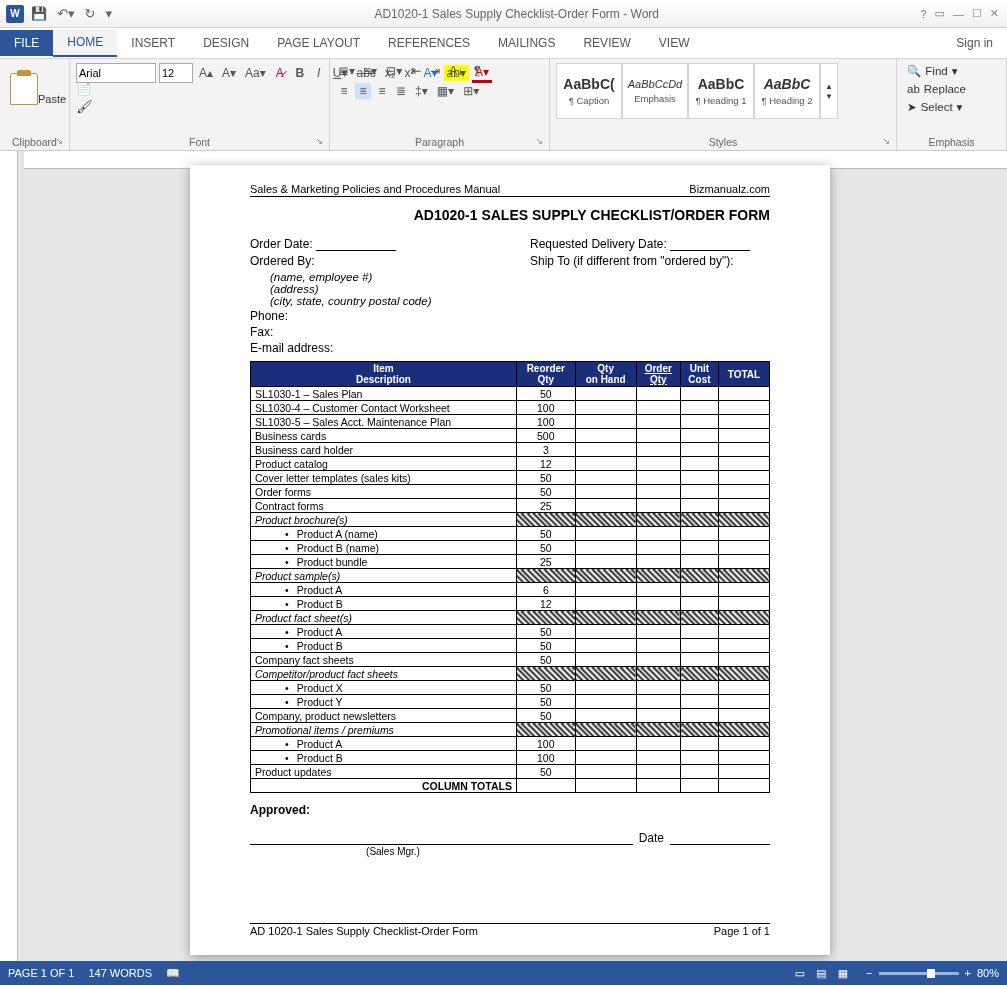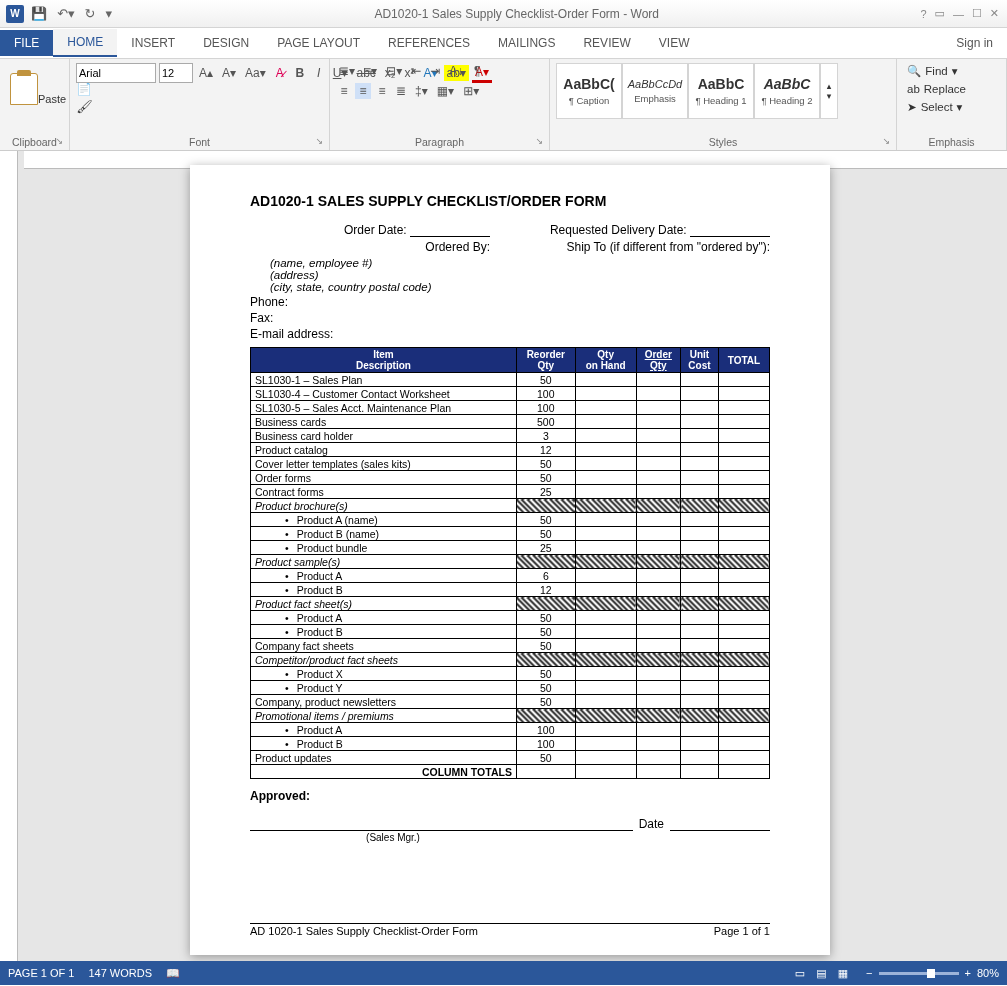--- a/index.html
+++ b/index.html
@@ -43,23 +43,23 @@
 .edit-col { display:flex; flex-direction:column; gap:3px; }
 .edit-col div { display:flex; align-items:center; gap:4px; font-size:11.5px; cursor:pointer; padding:1px 4px; }
 
 
 .workspace { position:relative; height:810px; background:#e6e6e6; overflow:hidden; }
 .ruler { height:18px; background:#fff; border-bottom:1px solid #bbb; position:relative; margin-left:24px; }
 .vruler { position:absolute; left:0; top:0; width:18px; height:100%; background:#fff; border-right:1px solid #bbb; }
 .page { position:absolute; left:190px; top:14px; width:640px; height:790px; background:#fff; box-shadow:0 2px 10px rgba(0,0,0,0.35); padding:18px 60px; font-family:"Times New Roman",serif; font-size:11.5px; color:#000; }
 .page .hdr { display:flex; justify-content:space-between; border-bottom:1px solid #000; font-size:11px; padding-bottom:1px; margin-bottom:10px; }
 .page .ftr { display:flex; justify-content:space-between; border-top:1px solid #000; font-size:11px; padding-top:1px; position:absolute; bottom:18px; left:60px; right:60px; }
-.page h1 { text-align:left; font-family:Arial,sans-serif; font-size:14px; font-weight:bold; margin:10px 0 14px; }
+.page h1 { text-align:right; font-family:Arial,sans-serif; font-size:14px; font-weight:bold; margin:10px 0 14px; }
 .fieldrow { display:flex; gap:40px; margin:3px 0; font-size:12px; }
-.fieldrow > div { flex:1;text-align:right; }
+.fieldrow > div { flex:1; }
 .ul { display:inline-block; border-bottom:1px solid #000; min-width:80px; height:12px; vertical-align:bottom; }
 .italic { font-style:italic; padding-left:20px; font-size:11.5px; }
 .small { font-size:12px; margin:2px 0; }
 
 table.supply { width:100%; border-collapse:collapse; margin-top:6px; font-size:10.5px; }
 table.supply th { background:#1a2e7a; color:#fff; border:1px solid #000; padding:1px 3px; font-weight:bold; font-size:10px; }
 table.supply th.und { text-decoration:underline; }
 table.supply td { border:1px solid #000; padding:0 4px; height:14px; }
 table.supply td.c { text-align:center; }
 table.supply tr.cat td.item { font-style:italic; }
@@ -211,20 +211,24 @@
     </div>
     <div class="glabel"><span>Emphasis</span></div>
   </div>
 </div>
 
 <div class="workspace">
   <div class="vruler"></div>
   <div class="ruler"></div>
 
   <div class="page">
+    <div class="hdr">
+      <span>Sales &amp; Marketing Policies and Procedures Manual</span>
+      <span>Bizmanualz.com</span>
+    </div>
     <h1>AD1020-1 SALES SUPPLY CHECKLIST/ORDER FORM</h1>
 
     <div class="fieldrow">
       <div><span>Order Date:</span> <span class="ul"></span></div>
       <div><span>Requested Delivery Date:</span> <span class="ul"></span></div>
     </div>
     <div class="fieldrow">
       <div>Ordered By:</div>
       <div>Ship To (if different from "ordered by"):</div>
     </div>

